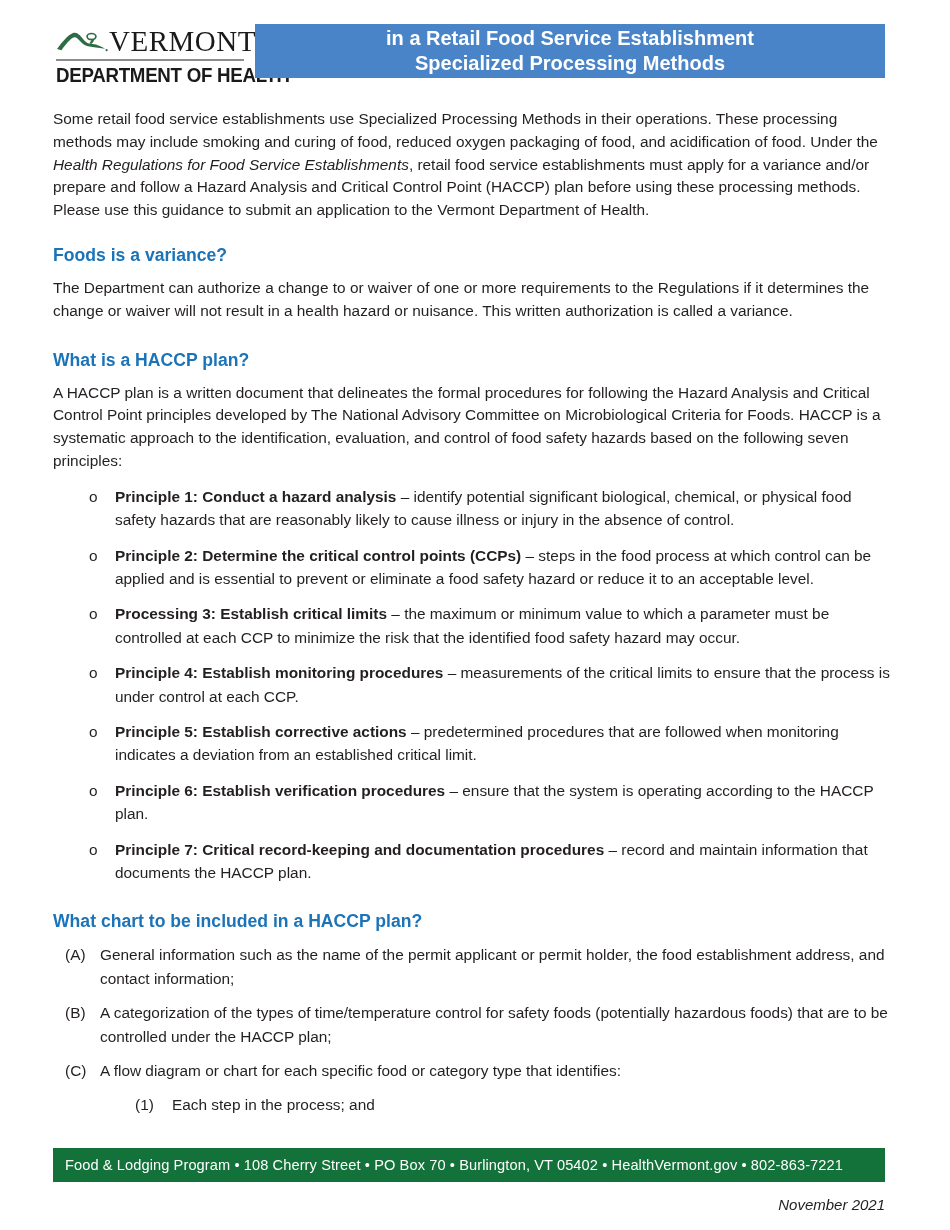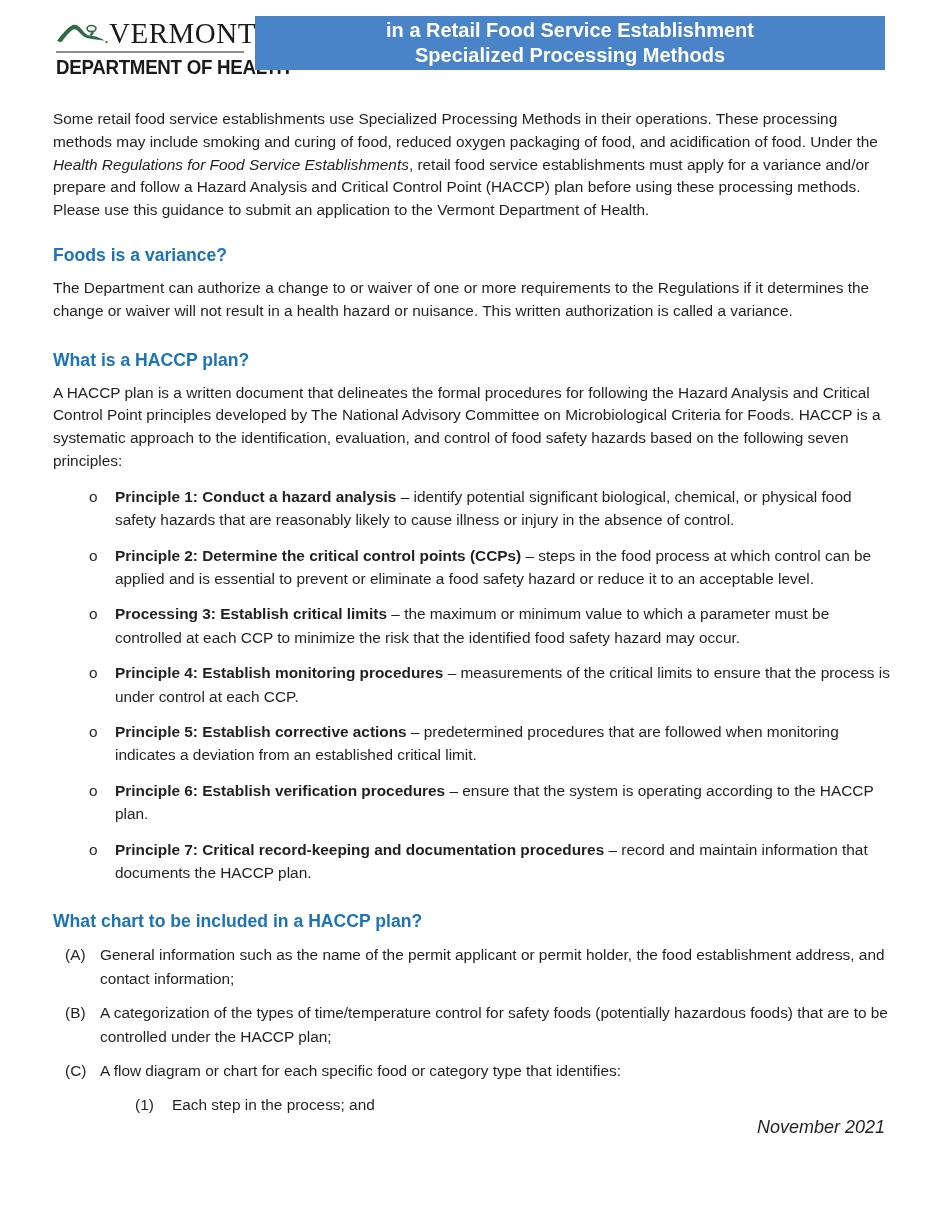--- a/index.html
+++ b/index.html
@@ -18,21 +18,21 @@
 
   .page {
     position: relative;
     width: 950px;
     height: 1230px;
   }
 
   
   .header {
     position: absolute;
-    top: 10px;
+    top: 18px;
     left: 0;
     width: 950px;
     height: 72px;
   }
 
   .logo-block {
     position: absolute;
     left: 56px;
     top: 4px;
     width: 188px;
@@ -221,25 +221,25 @@
     color: #ffffff;
     font-size: 14.6px;
     padding-left: 12px;
     white-space: nowrap;
     letter-spacing: 0.1px;
   }
 
   .footer-date {
     position: absolute;
     left: 53px;
-    top: 1117px;
+    top: 1196px;
     width: 832px;
     text-align: right;
     font-style: italic;
-    font-size: 18px;
+    font-size: 15px;
     color: #231f20;
     padding-right: 2px;
   }
 </style>
 </head>
 <body>
 
 <div class="page">
 
   <div class="header">
@@ -331,16 +331,19 @@
       <ol class="sub-list">
         <li>
           <span class="marker">(1)</span>
           <span>Each step in the process; and</span>
         </li>
       </ol>
     </div>
 
   </div>
 
+  <div class="footer-bar">
+    <span class="footer-text">Food &amp; Lodging Program • 108 Cherry Street • PO Box 70 • Burlington, VT 05402 • HealthVermont.gov • 802-863-7221</span>
+  </div>
 
   <div class="footer-date">November 2021</div>
 
 </div>
 
 </body></html>

